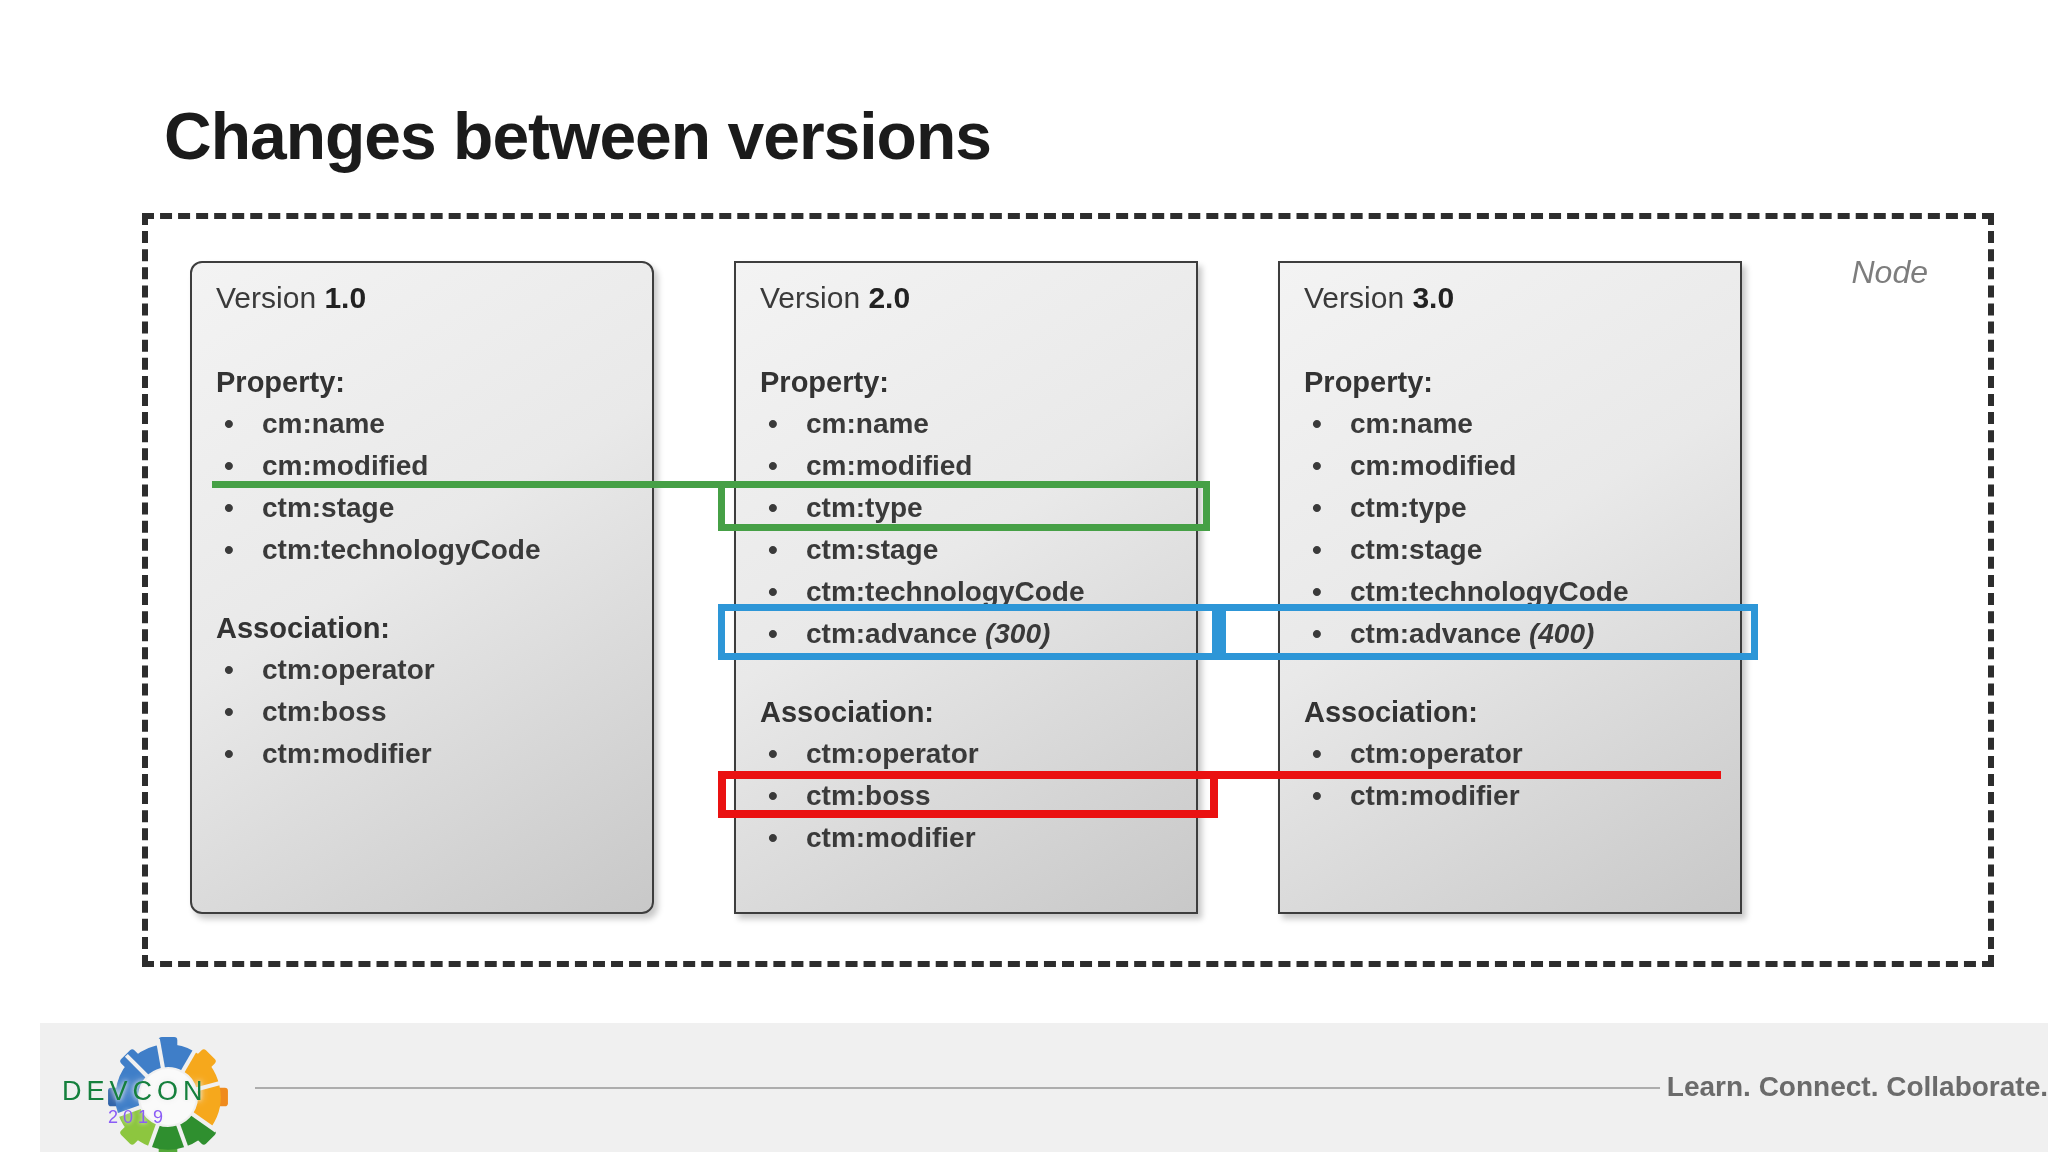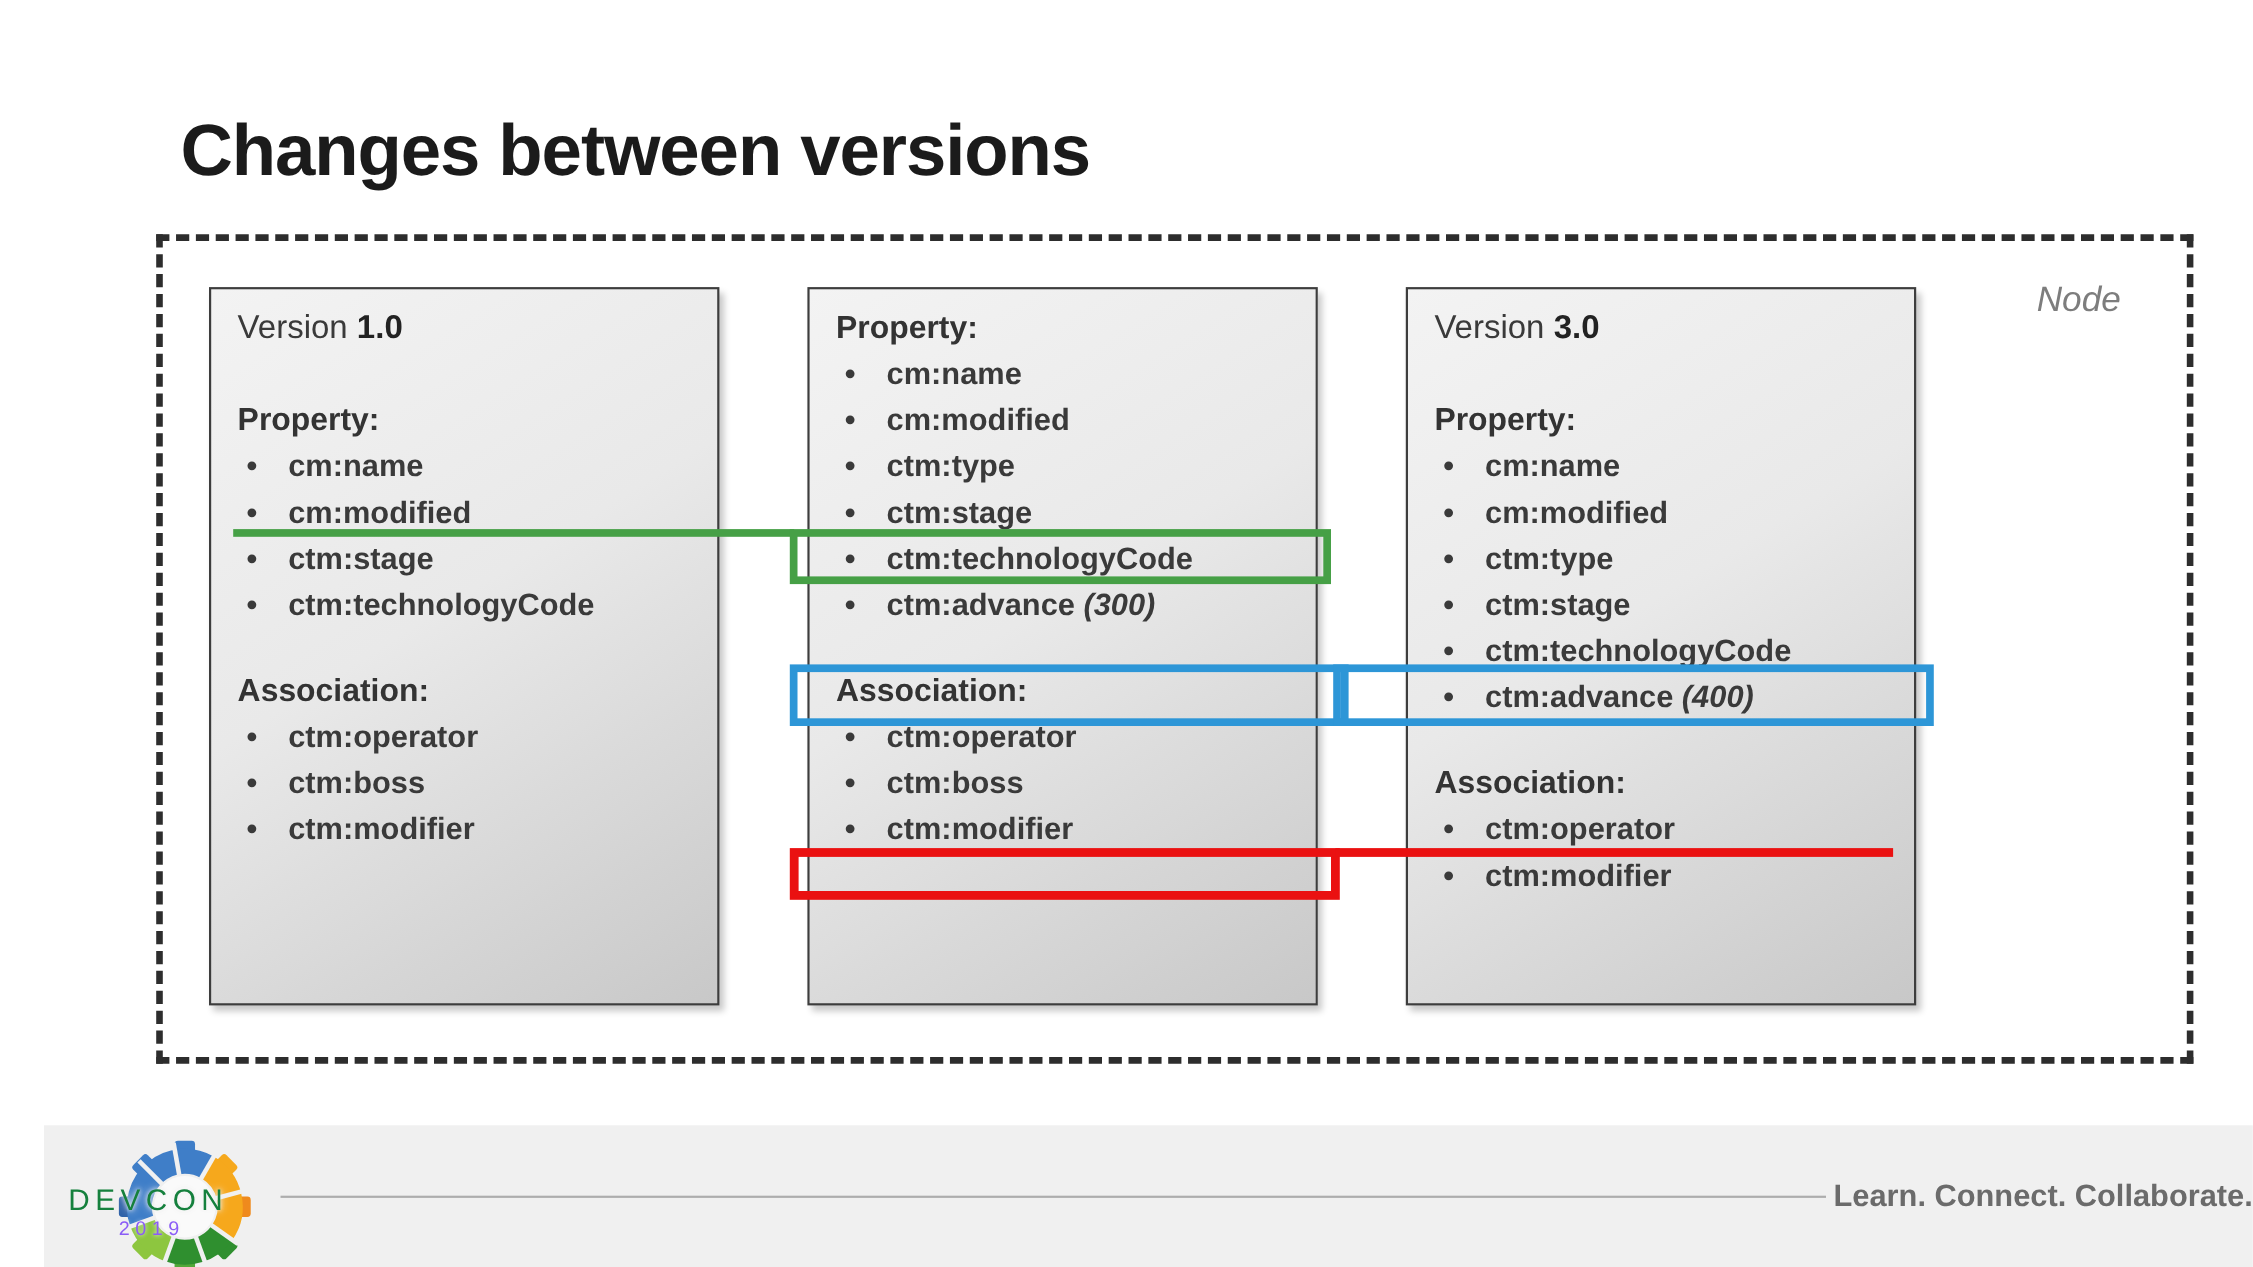--- a/index.html
+++ b/index.html
@@ -23,21 +23,21 @@
     font-size:32px;font-style:italic;color:var(--node-gray,#7d7d7d);
   }
   
   .vbox{
     position:absolute;top:261px;width:464px;height:653px;box-sizing:border-box;
     border:2px solid var(--box-border,#3d3d3d);
     background:linear-gradient(148deg,#f3f3f3 0%,#e9e9e9 45%,#c8c8c8 100%);
     box-shadow:4px 5px 6px rgba(0,0,0,0.22);
     padding:14px 20px 0 24px;z-index:2;color:#3a3a3a;
   }
-  .vbox.c0{left:150px;} .vbox.c1{left:694px;} .vbox.c2{left:1238px;}
+  .vbox.c0{left:150px;border-radius:12px;} .vbox.c1{left:694px;} .vbox.c2{left:1238px;}
   .vtitle{font-size:30px;line-height:42px;margin-bottom:42px;color:#3a3a3a;}
   .vtitle b{color:#222;}
   .sect{font-size:29px;line-height:42px;font-weight:700;color:#333;}
   .row{font-size:28px;line-height:42px;white-space:nowrap;font-weight:bold;}
   .row .blt{display:inline-block;width:38px;padding-left:8px;color:#3a3a3a;}
   .row .sfx{font-style:italic;}
   .gap{height:36px;}
   
   .ann{position:absolute;z-index:5;box-sizing:border-box;background:transparent;}
   .green-line{left:172px;top:481px;width:510px;height:7px;background:var(--green,#46a046);}
@@ -84,20 +84,21 @@
     <div class="row"><span class="blt">•</span><span>ctm:stage</span><i class="sfx"></i></div>
     <div class="row"><span class="blt">•</span><span>ctm:technologyCode</span><i class="sfx"></i></div>
     <div class="gap"></div>
     <div class="sect">Association:</div>
     <div class="row"><span class="blt">•</span><span>ctm:operator</span></div>
     <div class="row"><span class="blt">•</span><span>ctm:boss</span></div>
     <div class="row"><span class="blt">•</span><span>ctm:modifier</span></div>
   </div>
 
   <div class="vbox c1">
+    <div class="vtitle"><span>Version</span> <b>2.0</b></div>
     <div class="sect">Property:</div>
     <div class="row"><span class="blt">•</span><span>cm:name</span><i class="sfx"></i></div>
     <div class="row"><span class="blt">•</span><span>cm:modified</span><i class="sfx"></i></div>
     <div class="row"><span class="blt">•</span><span>ctm:type</span><i class="sfx"></i></div>
     <div class="row"><span class="blt">•</span><span>ctm:stage</span><i class="sfx"></i></div>
     <div class="row"><span class="blt">•</span><span>ctm:technologyCode</span><i class="sfx"></i></div>
     <div class="row"><span class="blt">•</span><span>ctm:advance </span><i class="sfx">(300)</i></div>
     <div class="gap"></div>
     <div class="sect">Association:</div>
     <div class="row"><span class="blt">•</span><span>ctm:operator</span></div>

